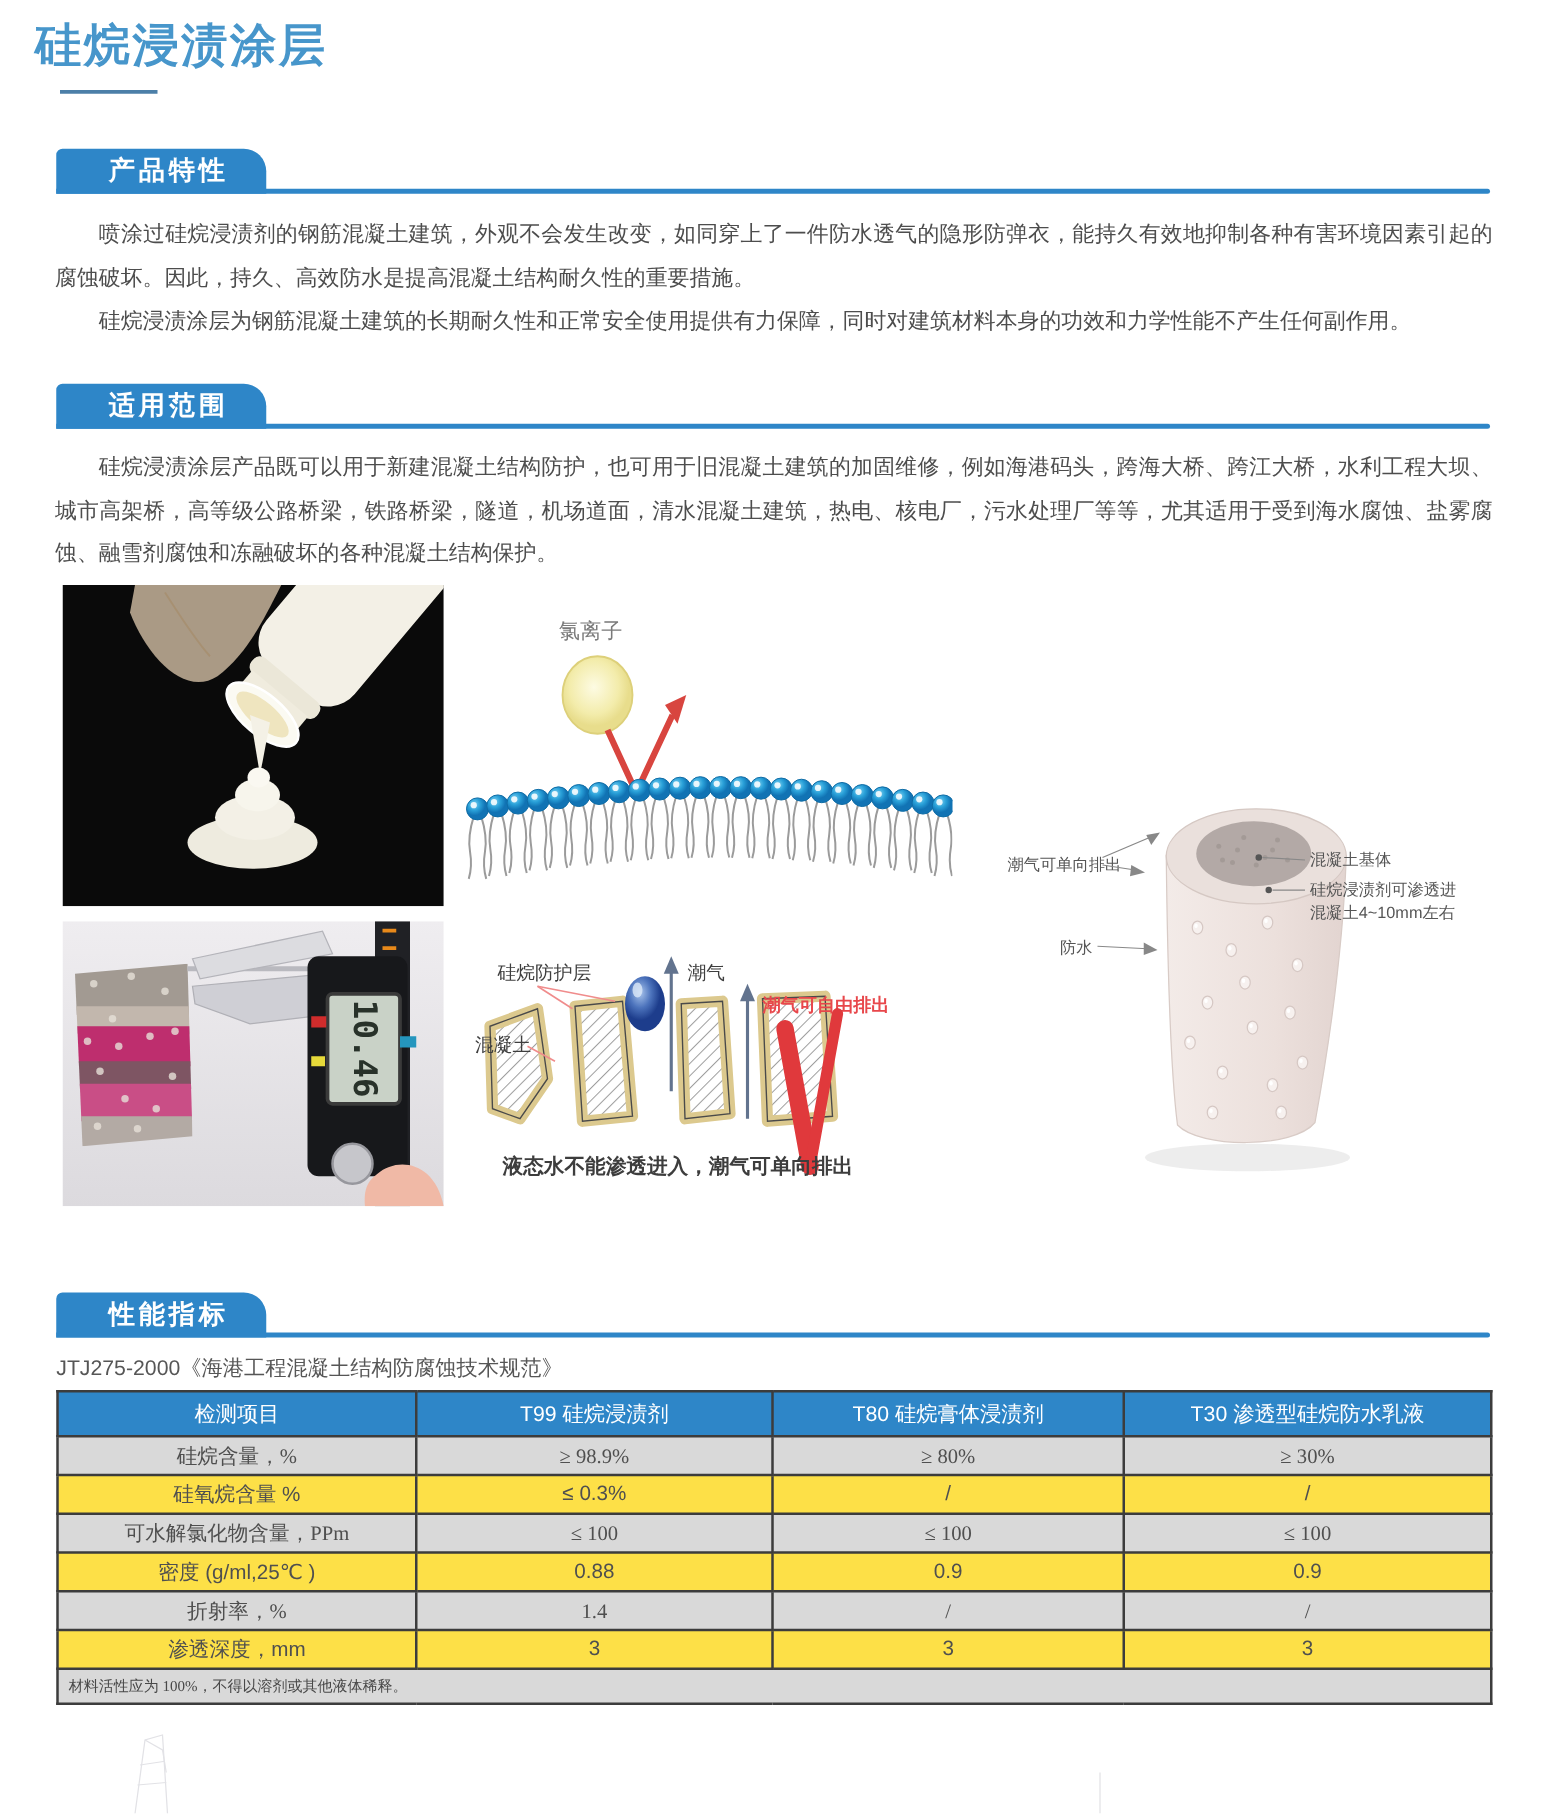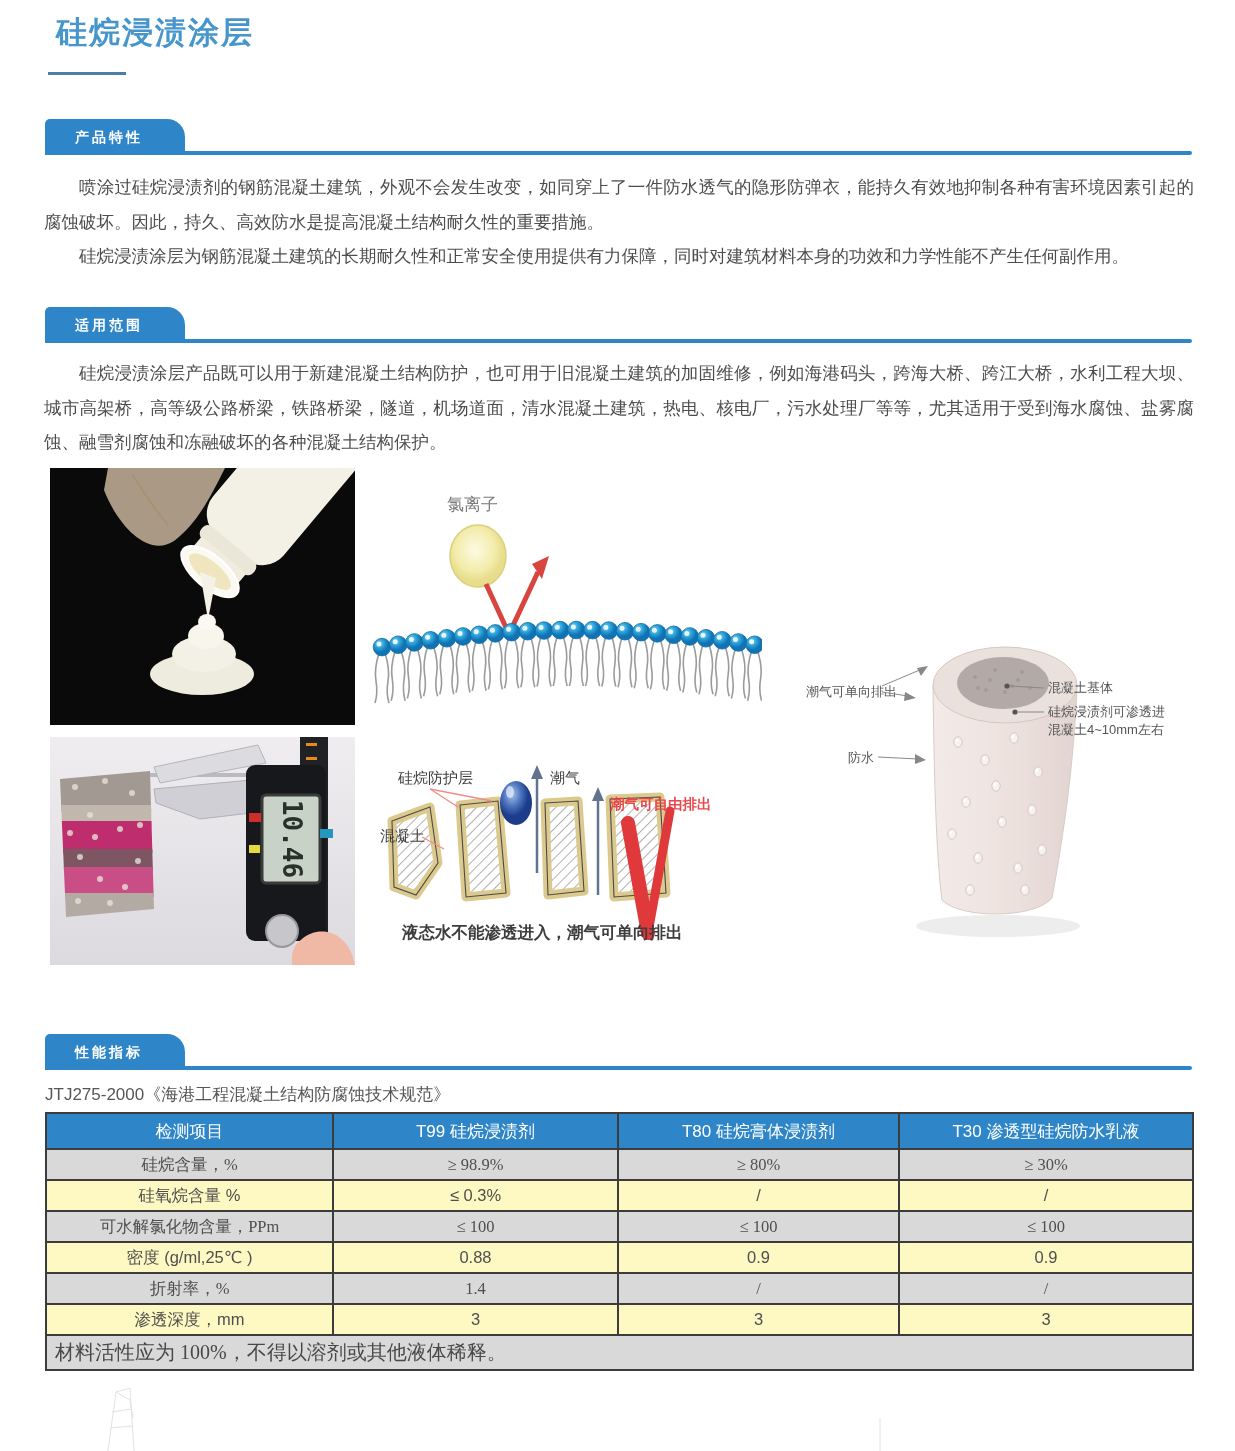--- a/index.html
+++ b/index.html
@@ -3,47 +3,47 @@
 <meta charset="utf-8">
 <style>
   :root{
     --blue:#2e86c8; --title-blue:#4796cb; --dash-blue:#4c7fa8;
     --text:#4d4d4d; --row-gray:#d9d9d9; --border:#3c3c3c; --red:#e0393c;
   }
   *{box-sizing:border-box; margin:0; padding:0;}
   body{background:#fff; font-family:"Liberation Sans","DejaVu Sans",sans-serif;}
   #page{position:relative; width:1235px; height:1451px; background:#fff; overflow:hidden;}
 
-  .page-title{position:absolute; left:56px; top:12px; font-size:31px; font-weight:bold;
+  .page-title{position:absolute; left:28px; top:12px; font-size:37px; font-weight:bold;
     color:var(--title-blue); letter-spacing:2px;}
   .title-dash{position:absolute; left:48px; top:72px; width:78px; height:3px; background:var(--dash-blue);}
 
   .sec{position:absolute; left:45px; width:1147px; height:38px;}
   .sec .rule{position:absolute; left:0; top:32px; width:100%; height:4px; background:var(--blue); border-radius:0 3px 3px 0;}
-  .sec .badge{position:absolute; left:0; top:0; width:140px; height:36px; background:var(--blue);
-    border-radius:5px 18px 0 0; color:#fff; font-size:14px; font-weight:bold;
-    line-height:36px; padding-left:30px; letter-spacing:3px; z-index:2;}
+  .sec .badge{position:absolute; left:0; top:0; width:168px; height:36px; background:var(--blue);
+    border-radius:5px 18px 0 0; color:#fff; font-size:21px; font-weight:bold;
+    line-height:36px; padding-left:42px; letter-spacing:3px; z-index:2;}
 
   .para{position:absolute; left:44px; width:1150px; color:var(--text); font-size:17.5px;
     line-height:34.5px; text-align:justify;}
   .para p{text-indent:2em;}
 
   .fig{position:absolute;}
   .fig svg{display:block;}
 
   .tbl-caption{position:absolute; left:45px; top:1083px; width:1147px; 
     color:#565656; font-size:17px;}
 
   table.spec{position:absolute; left:45px; top:1112px; width:1147px; border-collapse:collapse;
     table-layout:fixed; font-size:16.5px; color:#4f4f4f;}
   table.spec th, table.spec td{border:2px solid var(--border); text-align:center; padding:3px 11px;margin-top:27px;}
   table.spec th{background:var(--blue); color:#fff; font-weight:normal; font-size:17px; height:36px;}
-  table.spec td{height:31px; background:#fef9c3;}
+  table.spec td{height:31px; background:#fde047;}
   table.spec tr.gray td{background:var(--row-gray);font-family:Liberation Serif, serif;}
-  table.spec td.footnote{text-align:left; padding-left:8px; height:28px; font-size:20px; color:#484848;}
+  table.spec td.footnote{text-align:left; padding-left:8px; height:28px; font-size:12px; color:#484848;}
 
   .mol-tail{stroke:#9b9b9b; stroke-width:1.6; fill:none;}
   .mol-head{fill:url(#molGrad); stroke:#0f6ca5; stroke-width:0.8;}
   .dlabel{font-size:15px; fill:#3e3e3e;}
   .cyl-label{font-size:13px; fill:#555;}
   .leader{stroke:#888; stroke-width:1; fill:none;}
   .pink-leader{stroke:#f08c8c; stroke-width:1.3; fill:none;}
   .watermark path, .watermark line{stroke:#e2e2e6; stroke-width:1; fill:none;}
 </style>
 </head>

